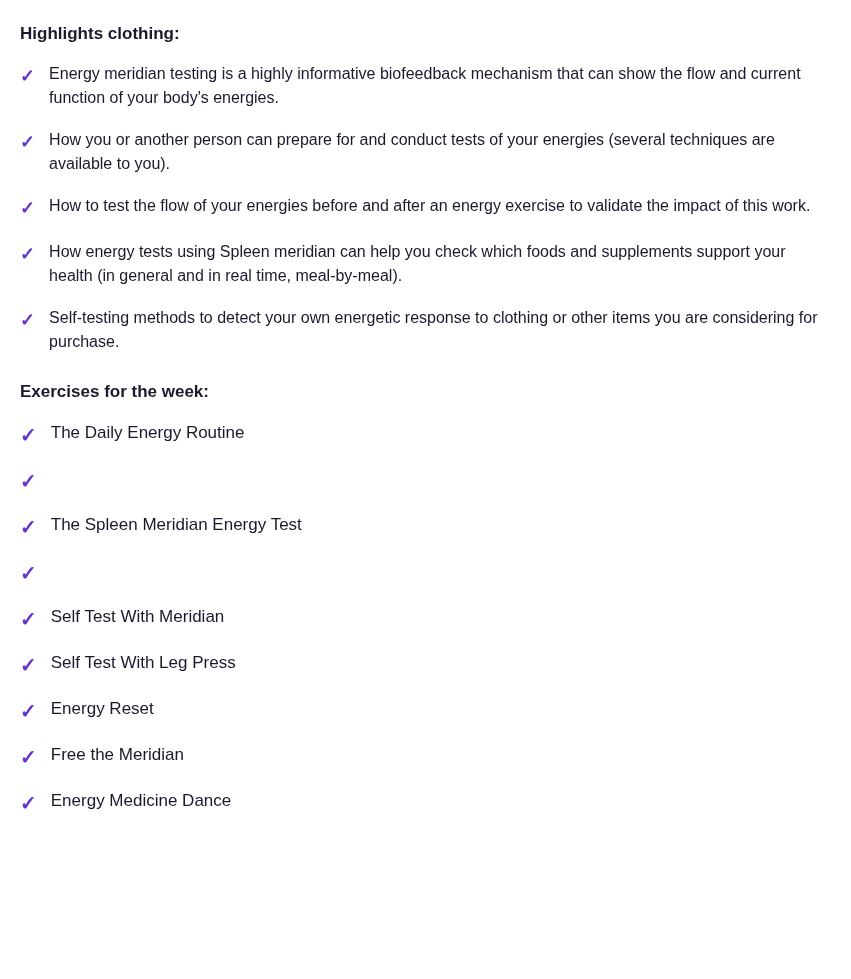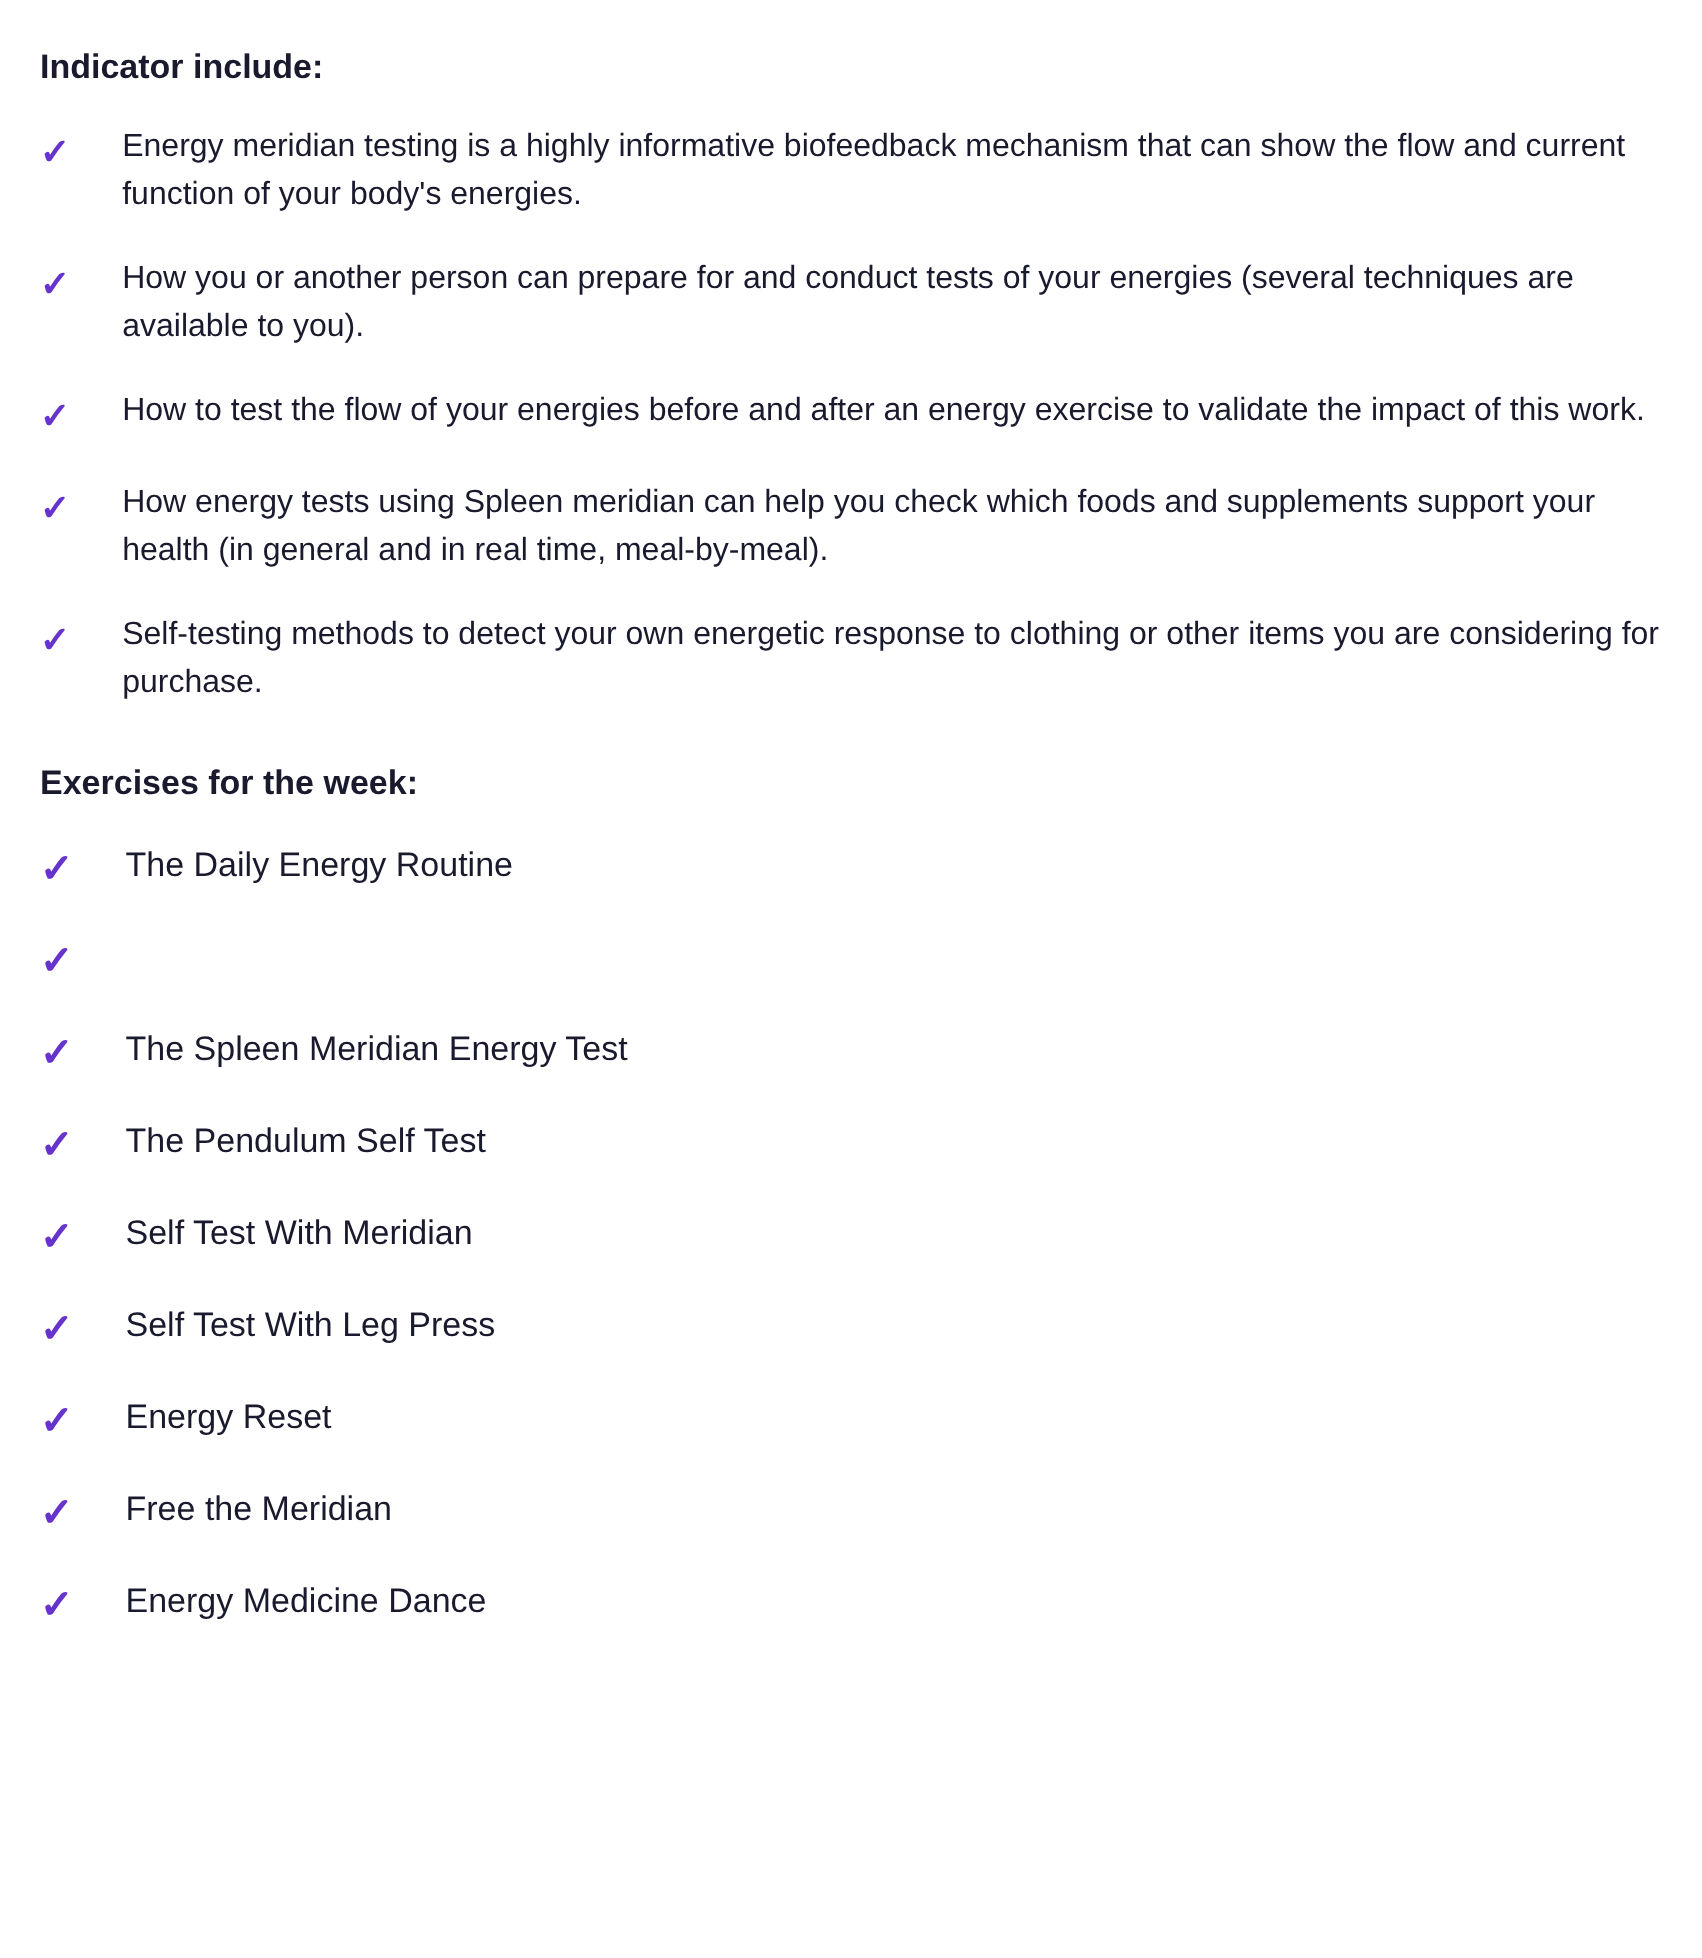--- a/index.html
+++ b/index.html
@@ -43,37 +43,36 @@
       color: #6633cc;
       font-size: 18px;
       margin-right: 14px;
       margin-top: 1px;
       flex-shrink: 0;
       font-weight: bold;
     }
 
     .checklist li .item-text {
       flex: 1;
-      margin-left: 12px;
     }
 
     .exercises-list li {
       margin-bottom: 16px;
       font-size: 17px;
     }
 
     .exercises-list li .check {
       font-size: 20px;
       margin-top: 0;
     }
   </style>
 </head>
 <body>
 
-<h2 class="section-heading">Indicator include:</h2>
+<h2 class="section-heading">Highlights clothing:</h2>
 
 <ul class="checklist">
   <li>
     <span class="check">✓</span>
     <span class="item-text">Energy meridian testing is a highly informative biofeedback mechanism that can show the flow and current function of your body's energies.</span>
   </li>
   <li>
     <span class="check">✓</span>
     <span class="item-text">How you or another person can prepare for and conduct tests of your energies (several techniques are available to you).</span>
   </li>
@@ -100,21 +99,20 @@
   </li>
   <li>
     <span class="check">✓</span>
   </li>
   <li>
     <span class="check">✓</span>
     <span class="item-text">The Spleen Meridian Energy Test</span>
   </li>
   <li>
     <span class="check">✓</span>
-    <span class="item-text">The Pendulum Self Test</span>
   </li>
   <li>
     <span class="check">✓</span>
     <span class="item-text">Self Test With Meridian</span>
   </li>
   <li>
     <span class="check">✓</span>
     <span class="item-text">Self Test With Leg Press</span>
   </li>
   <li>

